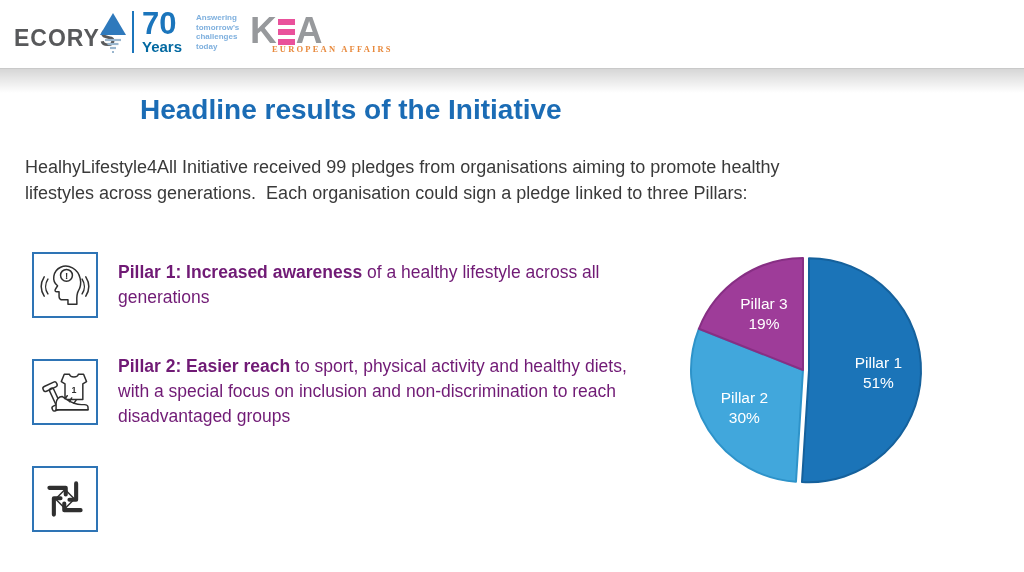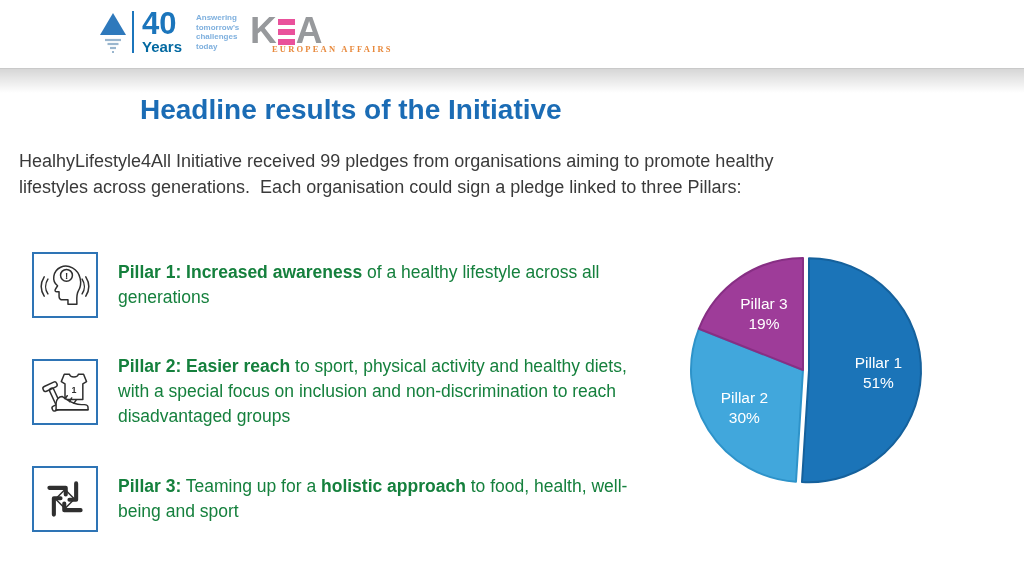--- a/index.html
+++ b/index.html
@@ -23,55 +23,56 @@
   .kea{position:absolute;left:250px;top:8px;height:40px;display:flex;align-items:flex-end;}
   .kea-letter{font-size:37px;font-weight:700;color:#97999C;line-height:34px;}
   .kea-bars{margin:0 1px 2px 1px;}
   .kea-sub{position:absolute;left:272px;top:44px;font-size:8.5px;font-weight:700;
            letter-spacing:2.2px;color:#E8893C;font-family:"Liberation Serif",serif;}
   .page-title{position:absolute;right:18px;top:11px;font-size:28px;font-weight:800;color:#1B6CB5;}
 
   
   .main-title{position:absolute;left:140px;top:94px;margin:0;font-size:28px;
               font-weight:800;color:#1B6CB5;}
-  .intro{position:absolute;left:17px;top:146px;width:800px;margin:2px;font-size:18px;
+  .intro{position:absolute;left:17px;top:146px;width:800px;margin:8px;font-size:18px;
          line-height:26px;color:#3A3A3A;white-space:pre-wrap;}
 
   .pillar-row{position:absolute;left:32px;width:640px;display:flex;align-items:center;}
   .row-1{top:252px;} .row-2{top:354px;} .row-3{top:466px;}
   .icon-box{width:62px;height:62px;border:2px solid #2E74B5;background:#ffffff;
             display:flex;align-items:center;justify-content:center;flex-shrink:0;margin-right:20px;}
-  .pillar-text{width:520px;font-size:17.5px;line-height:25px;color:#15803d;}
+  .pillar-text{width:520px;font-size:17.5px;line-height:25px;color:#701a75;}
   .pillar-text .b{font-weight:700;}
 
   .pillar-icon *{fill:none;stroke:#2F2F2F;stroke-width:2;stroke-linecap:round;stroke-linejoin:round;}
   .pillar-icon .thick{stroke-width:5.5;}
   .pillar-icon .fill-white{fill:#ffffff;}
   .pillar-icon text{fill:#2F2F2F;stroke:none;font-weight:700;text-anchor:middle;
                     font-family:"Liberation Sans",sans-serif;}
 
   .pie-wrap{position:absolute;left:664px;top:243px;width:352px;height:262px;}
 </style>
 </head>
 <body>
 
 <div class="slide">
 
   <div class="hdr">
+    <span class="ec-word">ECORYS</span>
     <svg class="ec-tri" width="30" height="46" viewBox="0 0 30 46">
       <polygon points="15,2 28,24 2,24" fill="#2E79BC"></polygon>
       <g stroke="#9AB6CE" stroke-width="2.2">
         <line x1="7" y1="29" x2="23" y2="29"></line>
         <line x1="9.5" y1="33" x2="20.5" y2="33"></line>
         <line x1="12" y1="37" x2="18" y2="37"></line>
         <line x1="14" y1="41" x2="16" y2="41"></line>
       </g>
     </svg>
     <div class="ec-sep"></div>
-    <div class="ec-90">40</div>
+    <div class="ec-90">70</div>
     <div class="ec-years">Years</div>
     <div class="ec-tag">
       <div>Answering</div>
       <div>tomorrow's</div>
       <div>challenges</div>
       <div>today</div>
     </div>
     <div class="kea">
       <span class="kea-letter">K</span>
       <svg class="kea-bars" width="17" height="28" viewBox="0 0 17 28">
@@ -124,21 +125,20 @@
   <div class="pillar-row row-3">
     <div class="icon-box">
       <svg class="pillar-icon" width="52" height="52" viewBox="0 0 70 70">
         <rect x="26" y="26" width="18" height="18" transform="rotate(45 35 35)"></rect>
         <path class="thick" d="M14 20 H36 L36 29"></path>
         <path class="thick" d="M14 20 H36 L36 29" transform="rotate(90 35 35)"></path>
         <path class="thick" d="M14 20 H36 L36 29" transform="rotate(180 35 35)"></path>
         <path class="thick" d="M14 20 H36 L36 29" transform="rotate(270 35 35)"></path>
       </svg>
     </div>
-    <div class="pillar-text"><span class="b">Pillar 3:</span><span> Teaming up for a </span><span class="b">holistic approach</span><span> to food, health, well-being and sport</span></div>
   </div>
 
   <div class="pie-wrap">
     <svg id="pie-svg" width="352" height="262" viewBox="0 0 352 262">
         <path d="M 144.99703936219439 127.18846455446877 L 144.99703936219439 15.188464554468766 A 112 112 0 1 1 137.96450117491128 238.96745813843518 Z" fill="#1B74B8" stroke="#15619C" stroke-width="2" stroke-linejoin="round"></path>
         <text x="214.40277491399078" y="125.369627664854" text-anchor="middle" fill="#FFFFFF" font-size="15.5" font-family="&quot;Liberation Sans&quot;, sans-serif"><tspan x="214.40277491399078">Pillar 1</tspan><tspan x="214.40277491399078" dy="20">51%</tspan></text>
         <path d="M 139 127 L 131.96746181271692 238.7789935839664 A 112 112 0 0 1 34.86503358051583 85.77005009931614 Z" fill="#41A7DC" stroke="#2E93C9" stroke-width="2" stroke-linejoin="round"></path>
         <text x="80.36986885314009" y="160.20781264334155" text-anchor="middle" fill="#FFFFFF" font-size="15.5" font-family="&quot;Liberation Sans&quot;, sans-serif"><tspan x="80.36986885314009">Pillar 2</tspan><tspan x="80.36986885314009" dy="20">30%</tspan></text>
         <path d="M 139 127 L 34.86503358051583 85.77005009931614 A 112 112 0 0 1 138.99999999999997 15 Z" fill="#9E3C99" stroke="#872F84" stroke-width="2" stroke-linejoin="round"></path>
         <text x="99.96893024194803" y="65.56752492237445" text-anchor="middle" fill="#FFFFFF" font-size="15.5" font-family="&quot;Liberation Sans&quot;, sans-serif"><tspan x="99.96893024194803">Pillar 3</tspan><tspan x="99.96893024194803" dy="20">19%</tspan></text>

